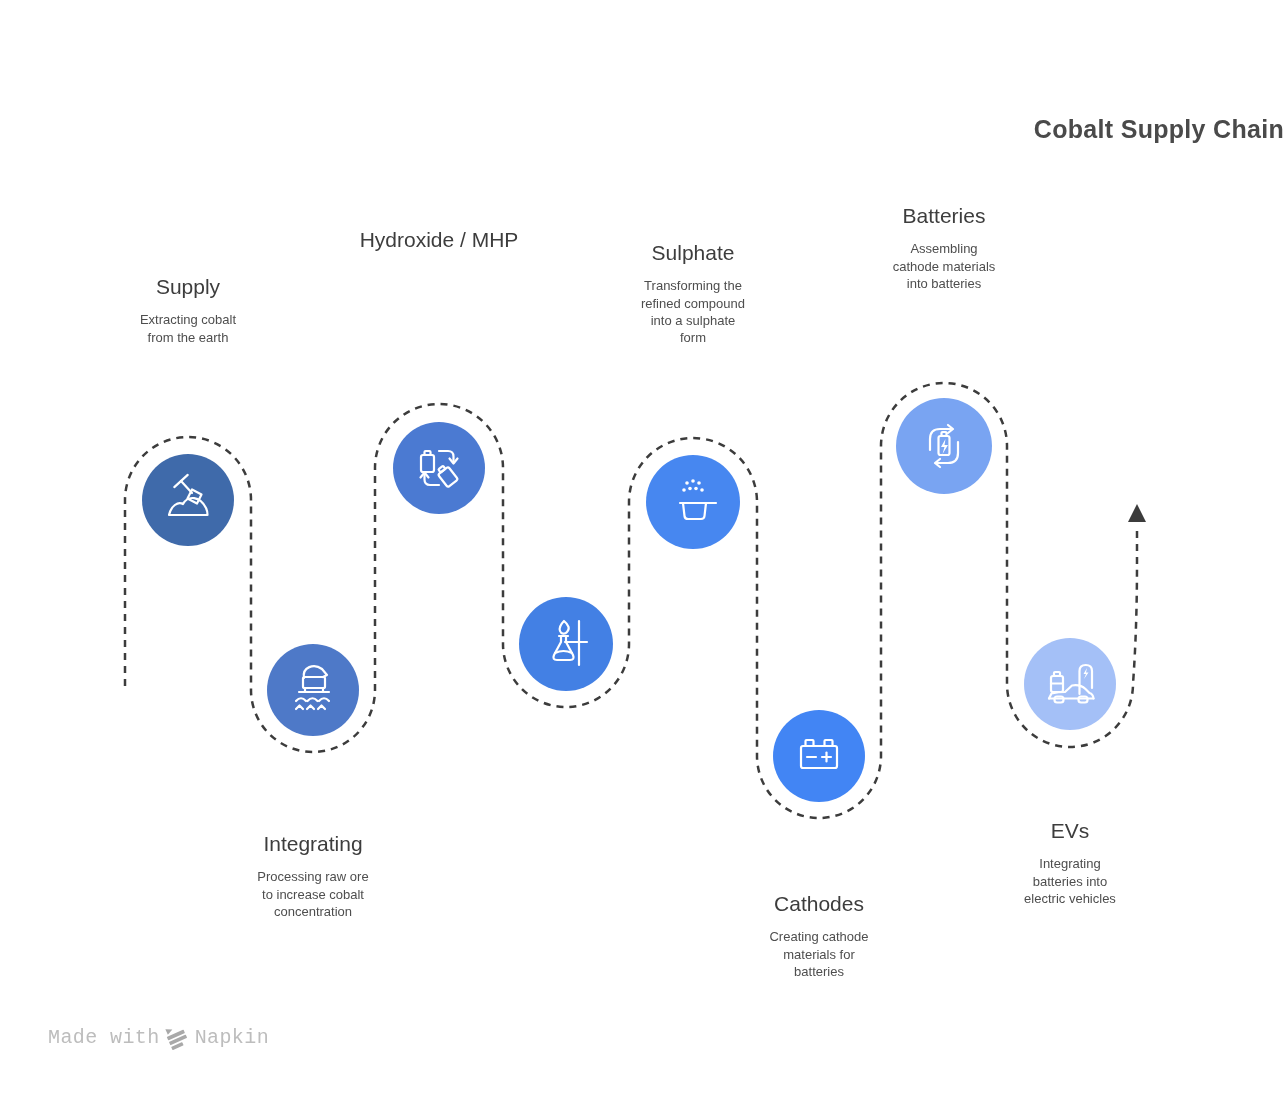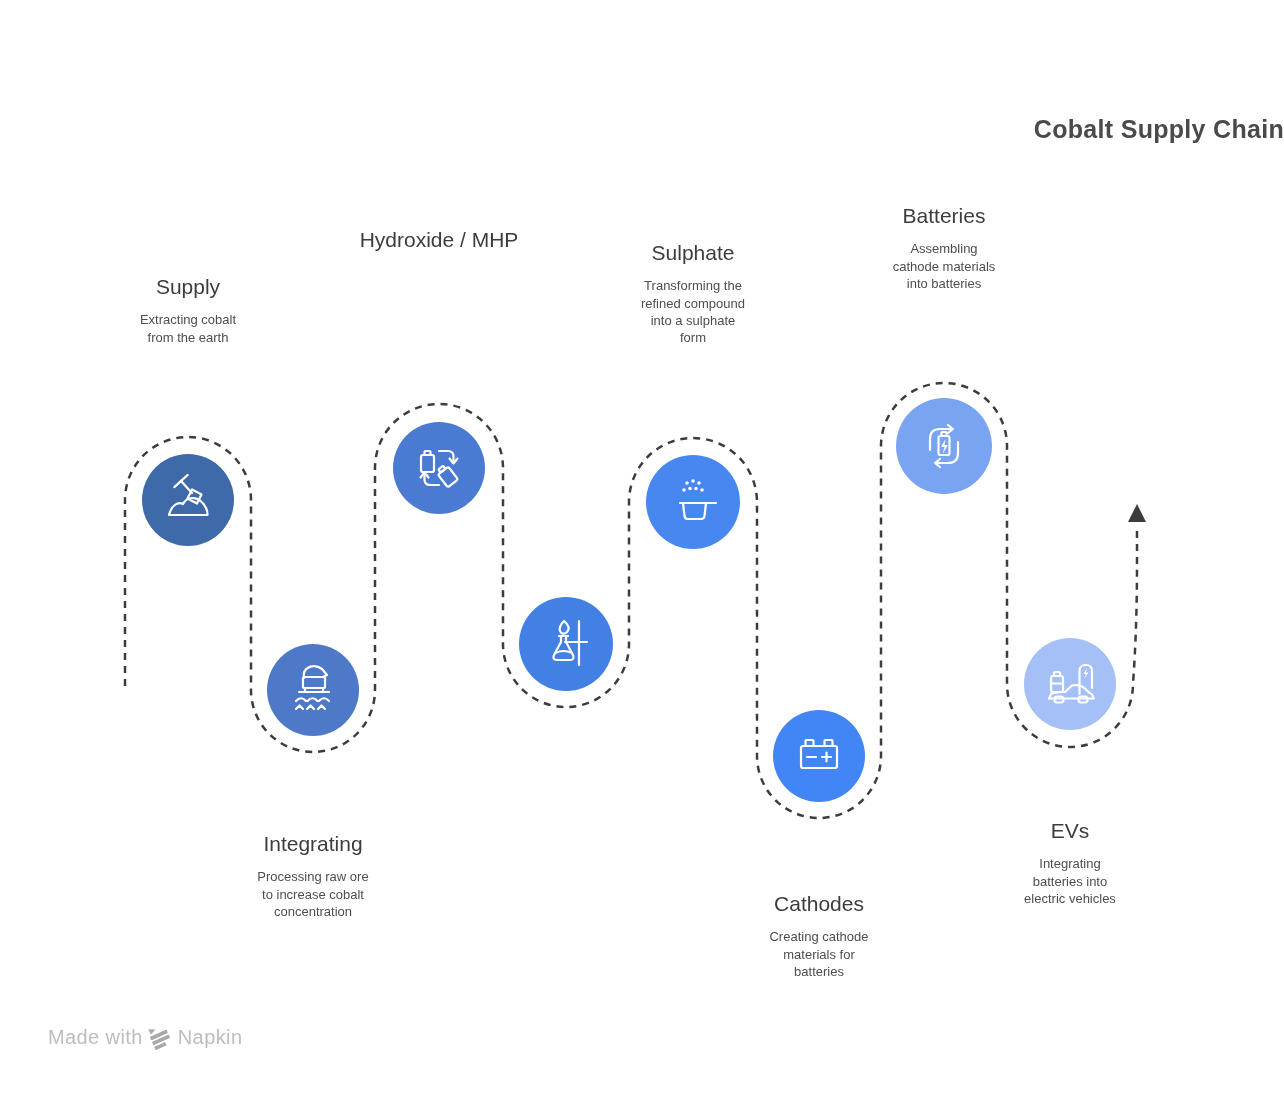--- a/index.html
+++ b/index.html
@@ -8,21 +8,21 @@
   .diagram-title{position:absolute;left:0;top:98px;width:1284px;text-align:right;
     font-size:25px;font-weight:700;color:#4a4a4a;letter-spacing:.3px;}
   .flow-svg{position:absolute;left:0;top:0;width:1284px;height:1097px;}
   .snake{fill:none;stroke-width:2.5;stroke-dasharray:7 6;}
   .icon{fill:none;stroke:#ffffff;stroke-width:2.2;stroke-linecap:round;stroke-linejoin:round;}
   .icon-fill{fill:#ffffff;stroke:none;}
   .label-block{position:absolute;width:220px;text-align:center;}
   .node-title{font-size:21px;font-weight:500;color:#3d3d3d;margin:0 0 11px 0;line-height:1.25;}
   .node-desc{font-size:13px;color:#4e4e4e;line-height:1.34;white-space:pre-line;}
   .footer{position:absolute;left:48px;top:1024px;display:flex;align-items:center;gap:4px;
-    font-size:20px;color:#bdbdbd;letter-spacing:.4px;}
+    font-size:20px;color:#bdbdbd;letter-spacing:.4px;font-family:Liberation Mono, monospace;}
   .footer .brand{color:#bdbdbd;}
 </style>
 </head>
 <body>
 
 <div class="canvas">
 
   <h1 class="diagram-title">Cobalt Supply Chain</h1>
 
   <svg class="flow-svg" viewBox="0 0 1284 1097">

